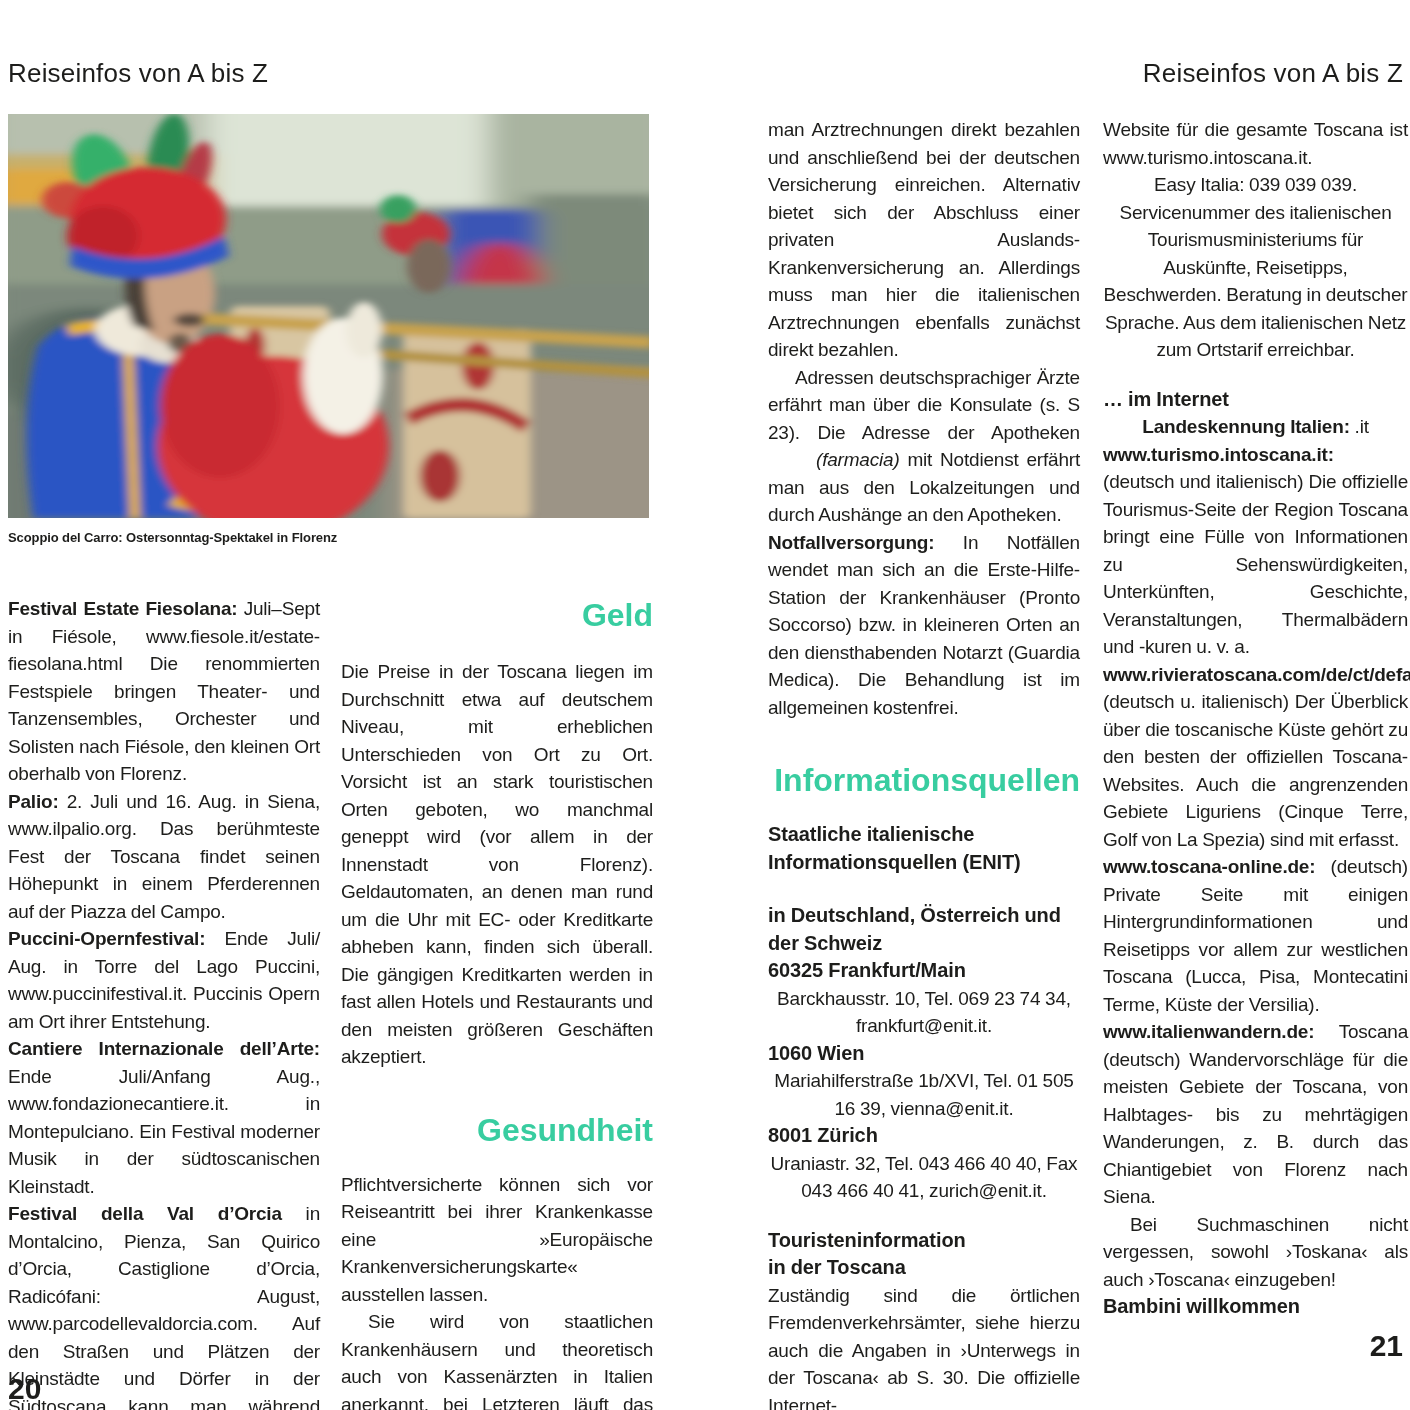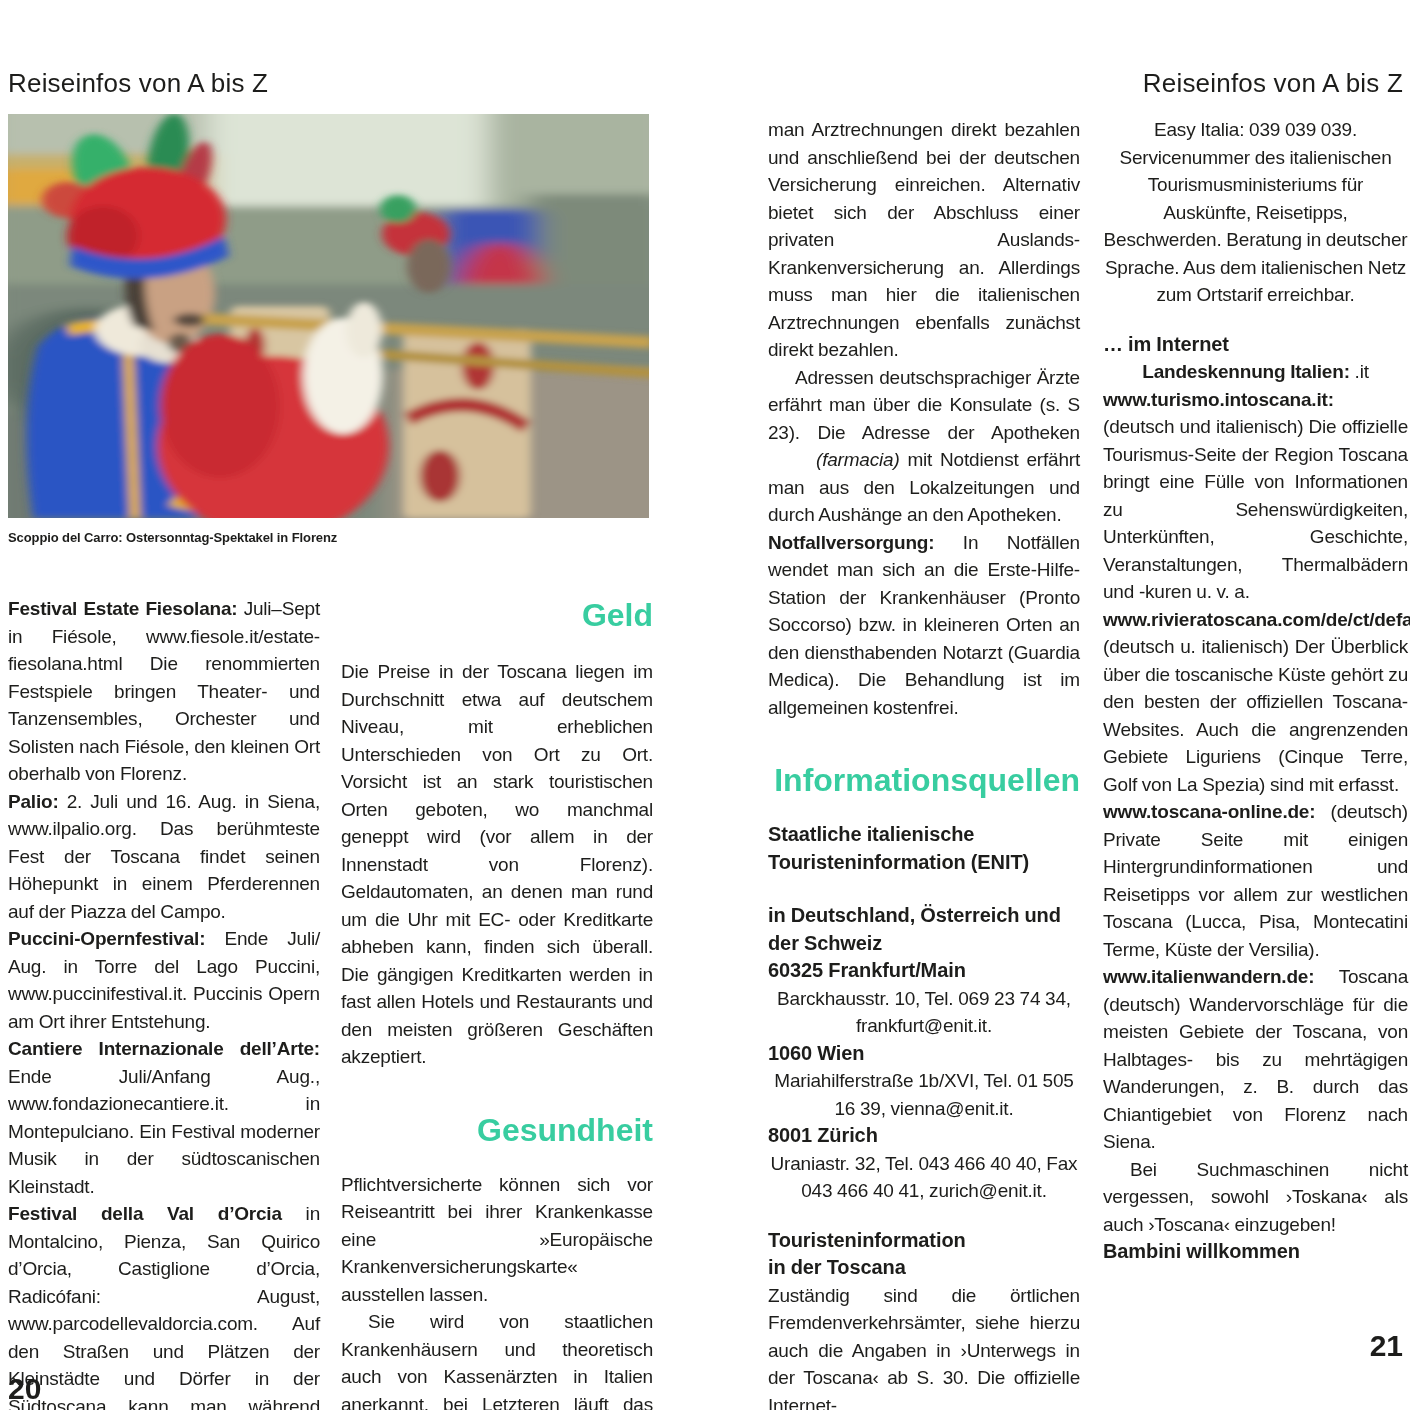--- a/index.html
+++ b/index.html
@@ -1,21 +1,21 @@
 <!DOCTYPE html>
 <html lang="de" style="--teal: #38cda0;"><head>
 <meta charset="utf-8">
 <style>
   html,body{margin:0;padding:0;background:#ffffff;}
   .page{
     position:relative;width:1410px;height:1410px;background:#ffffff;
     font-family:"Liberation Sans",sans-serif;color:#1d1d1b;overflow:hidden;
   }
   .runninghead{
-    position:absolute;top:68px;font-size:26px;font-weight:400;
+    position:absolute;top:58px;font-size:26px;font-weight:400;
     letter-spacing:.2px;color:#1d1d1b;white-space:nowrap;
   }
   .runninghead.rh-left{left:8px;}
   .runninghead.rh-right{right:7px;}
   .photo{
     position:absolute;left:8px;top:114px;width:641px;height:404px;
     background:#8e998b;overflow:hidden;
   }
   .photo svg{display:block;}
   .caption{
@@ -134,34 +134,35 @@
       <p><span>Die Preise in der Toscana liegen im Durchschnitt etwa auf deutschem Niveau, mit erheblichen Unterschieden von Ort zu Ort. Vorsicht ist an stark touristischen Orten geboten, wo manchmal geneppt wird (vor allem in der Innenstadt von Florenz). Geldautomaten, an denen man rund um die Uhr mit EC- oder Kreditkarte abheben kann, finden sich überall. Die gängigen Kreditkarten werden in fast allen Hotels und Restaurants und den meisten größeren Geschäften akzeptiert.</span></p>
       <div class="section-heading">Gesundheit</div>
       <p><span>Pflichtversicherte können sich vor Reiseantritt bei ihrer Krankenkasse eine »Europäische Krankenversicherungskarte« ausstellen lassen.</span></p>
       <p class="indent"><span>Sie wird von staatlichen Krankenhäusern und theoretisch auch von Kassenärzten in Italien anerkannt, bei Letzteren läuft das allerdings nicht immer problemlos. Ohne diese Karte muss</span></p>
     </div>
   <div class="col" id="col3">
       <p><span>man Arztrechnungen direkt bezahlen und anschließend bei der deutschen Versicherung einreichen. Alternativ bietet sich der Abschluss einer privaten Auslands-Krankenversicherung an. Allerdings muss man hier die italienischen Arztrechnungen ebenfalls zunächst direkt bezahlen.</span></p>
       <p class="indent"><span>Adressen deutschsprachiger Ärzte erfährt man über die Konsulate (s. S 23). Die Adresse der Apotheken </span><span class="italic">(farmacia)</span><span> mit Notdienst erfährt man aus den Lokalzeitungen und durch Aushänge an den Apotheken.</span></p>
       <p><span class="bold">Notfallversorgung: </span><span>In Notfällen wendet man sich an die Erste-Hilfe-Station der Krankenhäuser (Pronto Soccorso) bzw. in kleineren Orten an den diensthabenden Notarzt (Guardia Medica). Die Behandlung ist im allgemeinen kostenfrei.</span></p>
       <div class="section-heading">Informationsquellen</div>
-      <p class="subhead"><span class="bold">Staatliche italienische</span><br><span class="bold">Touristeninformation (ENIT)</span></p>
+      <p class="subhead"><span class="bold">Staatliche italienische</span><br><span class="bold">Informationsquellen (ENIT)</span></p>
       <div style="height: 26px;"></div>
       <p class="subhead"><span class="bold">in Deutschland, Österreich und</span><br><span class="bold">der Schweiz</span></p>
       <p class="subhead"><span class="bold">60325 Frankfurt/Main</span></p>
       <p class="left"><span>Barckhausstr. 10, Tel. 069 23 74 34, frankfurt@enit.it.</span></p>
       <p class="subhead"><span class="bold">1060 Wien</span></p>
       <p class="left"><span>Mariahilferstraße 1b/XVI, Tel. 01 505 16 39, vienna@enit.it.</span></p>
       <p class="subhead"><span class="bold">8001 Zürich</span></p>
       <p class="left"><span>Uraniastr. 32, Tel. 043 466 40 40, Fax 043 466 40 41, zurich@enit.it.</span></p>
       <div style="height: 22px;"></div>
       <p class="subhead"><span class="bold">Touristeninformation</span><br><span class="bold">in der Toscana</span></p>
       <p><span>Zuständig sind die örtlichen Fremdenverkehrsämter, siehe hierzu auch die Angaben in ›Unterwegs in der Toscana‹ ab S. 30. Die offizielle Internet-</span></p>
     </div>
   <div class="col" id="col4">
+      <p><span>Website für die gesamte Toscana ist www.turismo.intoscana.it.</span></p>
       <p class="left"><span>Easy Italia: 039 039 039. Servicenummer des italienischen Tourismusministeriums für Auskünfte, Reisetipps, Beschwerden. Beratung in deutscher Sprache. Aus dem italienischen Netz zum Ortstarif erreichbar.</span></p>
       <div style="height: 22px;"></div>
       <p class="subhead"><span class="bold">… im Internet</span></p>
       <p class="left"><span class="bold">Landeskennung Italien: </span><span>.it</span></p>
       <p><span class="bold">www.turismo.intoscana.it: </span><span>(deutsch und italienisch) Die offizielle Tourismus-Seite der Region Toscana bringt eine Fülle von Informationen zu Sehenswürdigkeiten, Unterkünften, Geschichte, Veranstaltungen, Thermalbädern und -kuren u. v. a.</span></p>
       <p><span class="bold">www.rivieratoscana.com/de/ct/default.asp: </span><span>(deutsch u. italienisch) Der Überblick über die toscanische Küste gehört zu den besten der offiziellen Toscana-Websites. Auch die angrenzenden Gebiete Liguriens (Cinque Terre, Golf von La Spezia) sind mit erfasst.</span></p>
       <p><span class="bold">www.toscana-online.de: </span><span>(deutsch) Private Seite mit einigen Hintergrundinformationen und Reisetipps vor allem zur westlichen Toscana (Lucca, Pisa, Montecatini Terme, Küste der Versilia).</span></p>
       <p><span class="bold">www.italienwandern.de: </span><span>Toscana (deutsch) Wandervorschläge für die meisten Gebiete der Toscana, von Halbtages- bis zu mehrtägigen Wanderungen, z. B. durch das Chiantigebiet von Florenz nach Siena.</span></p>
       <p class="indent"><span>Bei Suchmaschinen nicht vergessen, sowohl ›Toskana‹ als auch ›Toscana‹ einzugeben!</span></p>
       <p class="subhead"><span class="bold">Bambini willkommen</span></p>

